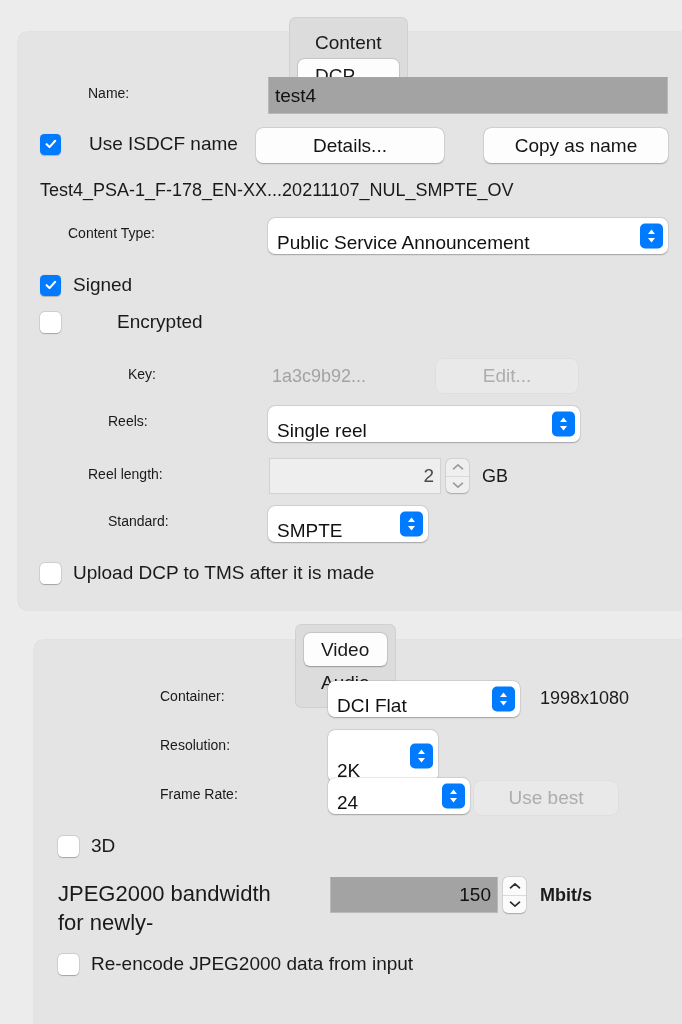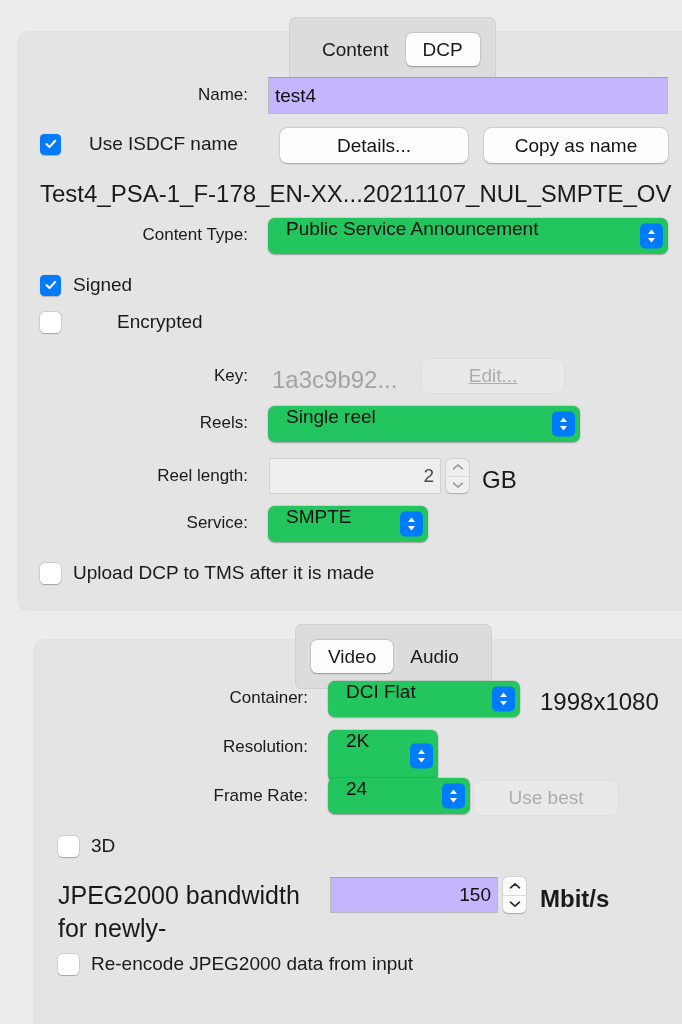--- a/index.html
+++ b/index.html
@@ -13,22 +13,23 @@
     overflow:hidden;
     position:relative;
   }
 
   
   .tabbar {
     position:absolute;
     display:flex;
     background:#dcdcdc;
     border-radius:7px;
-    padding:16px;
+    padding:9px;
     box-shadow:inset 0 0 0 0.5px rgba(0,0,0,.10);
+    flex-direction:column;
   }
   #tabbar-dcp { left:289px; top:17px; }
   #tabbar-video { left:295px; top:624px; }
   .tab {
     font-size:19px;
     line-height:1;
     padding:7px 17px;
     border-radius:6px;
     color:#1a1a1a;
     white-space:nowrap;
@@ -44,34 +45,34 @@
     background:#e4e4e4;
     border-radius:9px;
     box-shadow:0 0 0 0.5px rgba(0,0,0,.07);
   }
   #group-dcp   { left:18px;  top:32px;  width:700px; height:578px; }
   #group-video { left:34px;  top:640px; width:684px; height:400px; }
 
   
   .lbl {
     position:absolute;
-    font-size:17px;
-    white-space:nowrap;
-    text-align:right;
+    font-size:14px;
+    white-space:nowrap;
+    text-align:left;
   }
   .plain {
     position:absolute;
-    font-size:24px;
+    font-size:18px;
     white-space:nowrap;
   }
 
   
   .textfield {
     position:absolute;
-    background:#c4b5fd;
+    background:#a3a3a3;
     border:1px solid #b9b9b9;
     border-top-color:#a5a5a5;
     display:flex;
     align-items:center;
     padding:0 6px;
     font-size:19px;
     color:#111;
   }
   .textfield.disabled {
     background:#eeeeee;
@@ -96,28 +97,28 @@
   }
   .btn.disabled {
     background:#e9e9e9;
     color:#adadad;
     box-shadow:0 0 0 0.5px rgba(0,0,0,.05);
   }
 
   
   .popup {
     position:absolute;
-    background:#22c55e;
+    background:#ffffff;
     border-radius:7px;
     box-shadow:0 0.5px 1.5px rgba(0,0,0,.26), 0 0 0 0.5px rgba(0,0,0,.09);
     display:flex;
-    align-items:flex-start;
+    align-items:flex-end;
     font-size:19px;
     color:#111;
-    padding-left:18px;
+    padding-left:9px;
     white-space:nowrap;
   }
   .popup .chev {
     position:absolute;
     top:50%;
     transform:translateY(-50%);
     width:23px; height:25px;
     border-radius:5px;
     background:#007aff;
     display:flex;
@@ -157,21 +158,21 @@
     display:flex; align-items:center; justify-content:center;
   }
   .check .box.on {
     background:#007aff;
     box-shadow:0 0.5px 1px rgba(0,0,0,.22);
   }
   .check .ctext { margin-left:12px; }
 
   .wraplbl {
     position:absolute;
-    font-size:25px;
+    font-size:22px;
     line-height:1.32;
   }
 </style>
 </head>
 <body>
 
 <div class="groupbox" id="group-dcp"></div>
 <div class="groupbox" id="group-video"></div>
 
 <div class="tabbar" id="tabbar-dcp">
@@ -183,21 +184,21 @@
 <div class="textfield" style="left:268px; top:77px; width:400px; height:37px;">test4</div>
 
 <div class="check" style="left:40px; top:133px;gap:16px;">
   <span class="box on">
     <svg width="14" height="14" viewBox="0 0 14 14">
       <path d="M2.6 7.2 L5.5 10.1 L11.2 3.8" fill="none" stroke="#ffffff" stroke-width="2.1" stroke-linecap="round" stroke-linejoin="round"></path>
     </svg>
   </span>
   <span class="ctext">Use ISDCF name</span>
 </div>
-<div class="btn" style="left:280px; top:128px; width:188px; height:35px;">Details...</div>
+<div class="btn" style="left:256px; top:128px; width:188px; height:35px;">Details...</div>
 <div class="btn" style="left:484px; top:128px; width:184px; height:35px;">Copy as name</div>
 
 <div class="plain" style="left:40px; top:180px;">Test4_PSA-1_F-178_EN-XX...20211107_NUL_SMPTE_OV</div>
 
 <div class="lbl" style="left:68px; top:225px; width:180px;">Content Type:</div>
 <div class="popup" style="left:268px; top:218px; width:400px; height:36px;">
   <span>Public Service Announcement</span>
   <span class="chev" style="right:5px;">
     <svg width="13" height="19" viewBox="0 0 13 19">
       <path d="M6.5 3 L10 7.5 L3 7.5 Z" fill="#fff"></path>
@@ -214,21 +215,21 @@
   </span>
   <span class="ctext">Signed</span>
 </div>
 <div class="check" style="left:40px; top:311px;gap:44px;">
   <span class="box"></span>
   <span class="ctext">Encrypted</span>
 </div>
 
 <div class="lbl" style="left:128px; top:366px; width:120px;">Key:</div>
 <div class="plain" style="left:272px; top:366px; color:#a3a3a3;">1a3c9b92...</div>
-<div class="btn disabled" style="left:422px; top:359px; width:142px; height:34px;text-decoration:underline;">Edit...</div>
+<div class="btn disabled" style="left:436px; top:359px; width:142px; height:34px;">Edit...</div>
 
 <div class="lbl" style="left:108px; top:413px; width:140px;">Reels:</div>
 <div class="popup" style="left:268px; top:406px; width:312px; height:36px;">
   <span>Single reel</span>
   <span class="chev" style="right:5px;">
     <svg width="13" height="19" viewBox="0 0 13 19">
       <path d="M6.5 3 L10 7.5 L3 7.5 Z" fill="#fff"></path>
       <path d="M6.5 16 L10 11.5 L3 11.5 Z" fill="#fff"></path>
     </svg>
   </span>
@@ -243,21 +244,21 @@
       </svg>
   </span>
   <span class="half">
     <svg width="12" height="8" viewBox="0 0 12 8">
         <path d="M1.5 2.2 L6 6.2 L10.5 2.2" fill="none" stroke="#9b9b9b" stroke-width="1.6" stroke-linecap="round" stroke-linejoin="round"></path>
       </svg>
   </span>
 </div>
 <div class="plain" style="left:482px; top:466px;">GB</div>
 
-<div class="lbl" style="left:108px; top:513px; width:140px;">Service:</div>
+<div class="lbl" style="left:108px; top:513px; width:140px;">Standard:</div>
 <div class="popup" style="left:268px; top:506px; width:160px; height:36px;">
   <span>SMPTE</span>
   <span class="chev" style="right:5px;">
     <svg width="13" height="19" viewBox="0 0 13 19">
       <path d="M6.5 3 L10 7.5 L3 7.5 Z" fill="#fff"></path>
       <path d="M6.5 16 L10 11.5 L3 11.5 Z" fill="#fff"></path>
     </svg>
   </span>
 </div>
 

